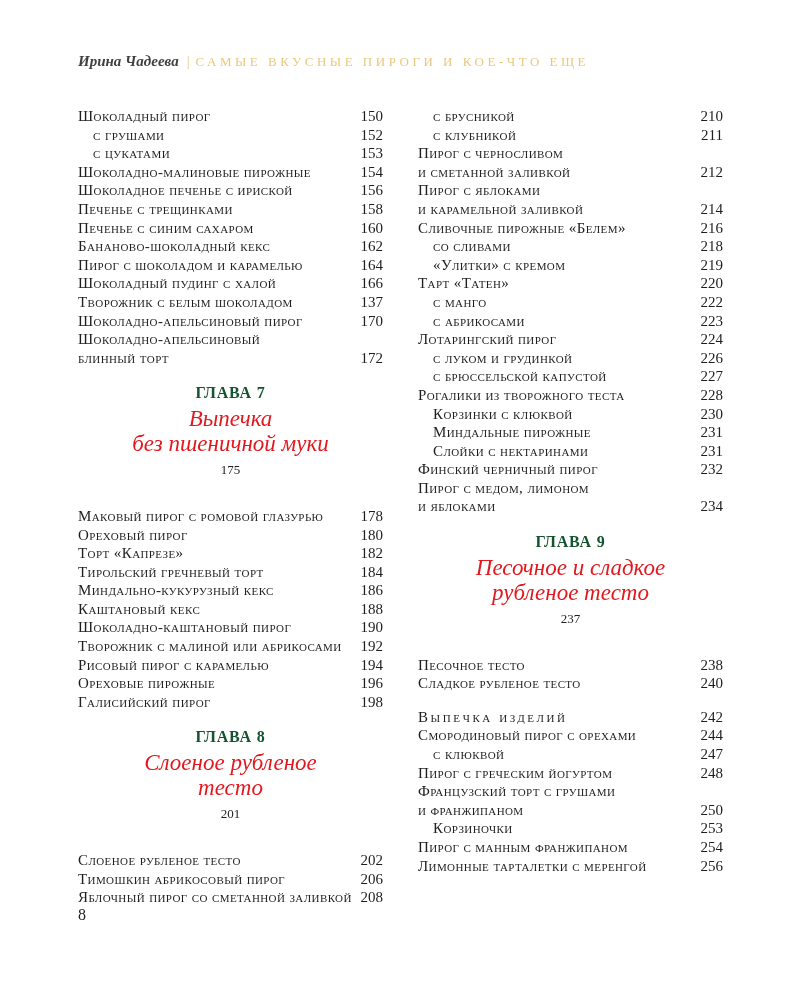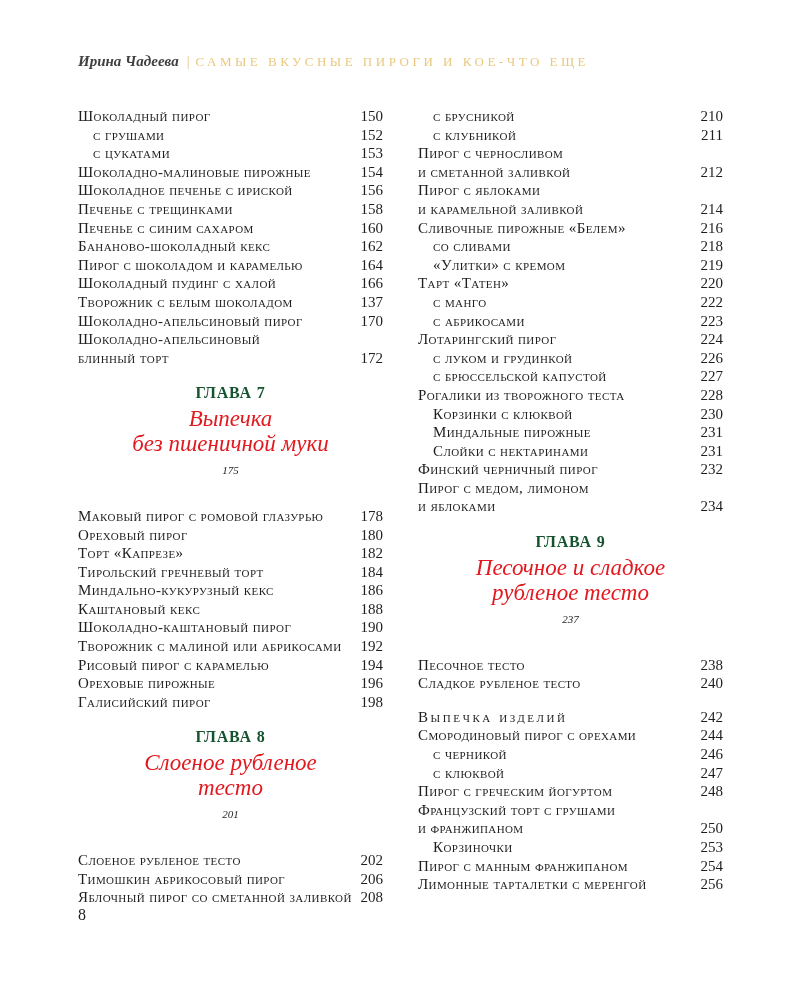--- a/index.html
+++ b/index.html
@@ -51,21 +51,21 @@
   }
   .ch-label{
     font-weight:bold;font-size:16px;letter-spacing:0.8px;
     line-height:22px;margin-bottom:2px;color:#14532d;
   }
   .ch-title{
     font-weight:normal;font-style:italic;font-size:23px;
     line-height:25px;color:#e2191f;
   }
   .ch-page{
-    font-size:11px;line-height:18.6px;margin-top:5px;color:#1e1e1e;font-style:italic;
+    font-size:13px;line-height:18.6px;margin-top:5px;color:#1e1e1e;
   }
   
   .folio{
     position:absolute;top:906px;left:78px;
     font-size:16px;color:#1e1e1e;
   }
 </style>
 </head>
 <body>
 
@@ -302,24 +302,20 @@
       <div class="vspace"></div>
       <div class="row">
         <span class="t spaced">Выпечка изделий</span>
         <span class="p">242</span>
       </div>
       <div class="row">
         <span class="t">Смородиновый пирог с орехами</span>
         <span class="p">244</span>
       </div>
       <div class="row">
-        <span class="t ind">с черникой</span>
-        <span class="p">246</span>
-      </div>
-      <div class="row">
         <span class="t ind">с клюквой</span>
         <span class="p">247</span>
       </div>
       <div class="row">
         <span class="t">Пирог с греческим йогуртом</span>
         <span class="p">248</span>
       </div>
       <div class="row">
         <span class="t">Французский торт с грушами</span>
       </div>

